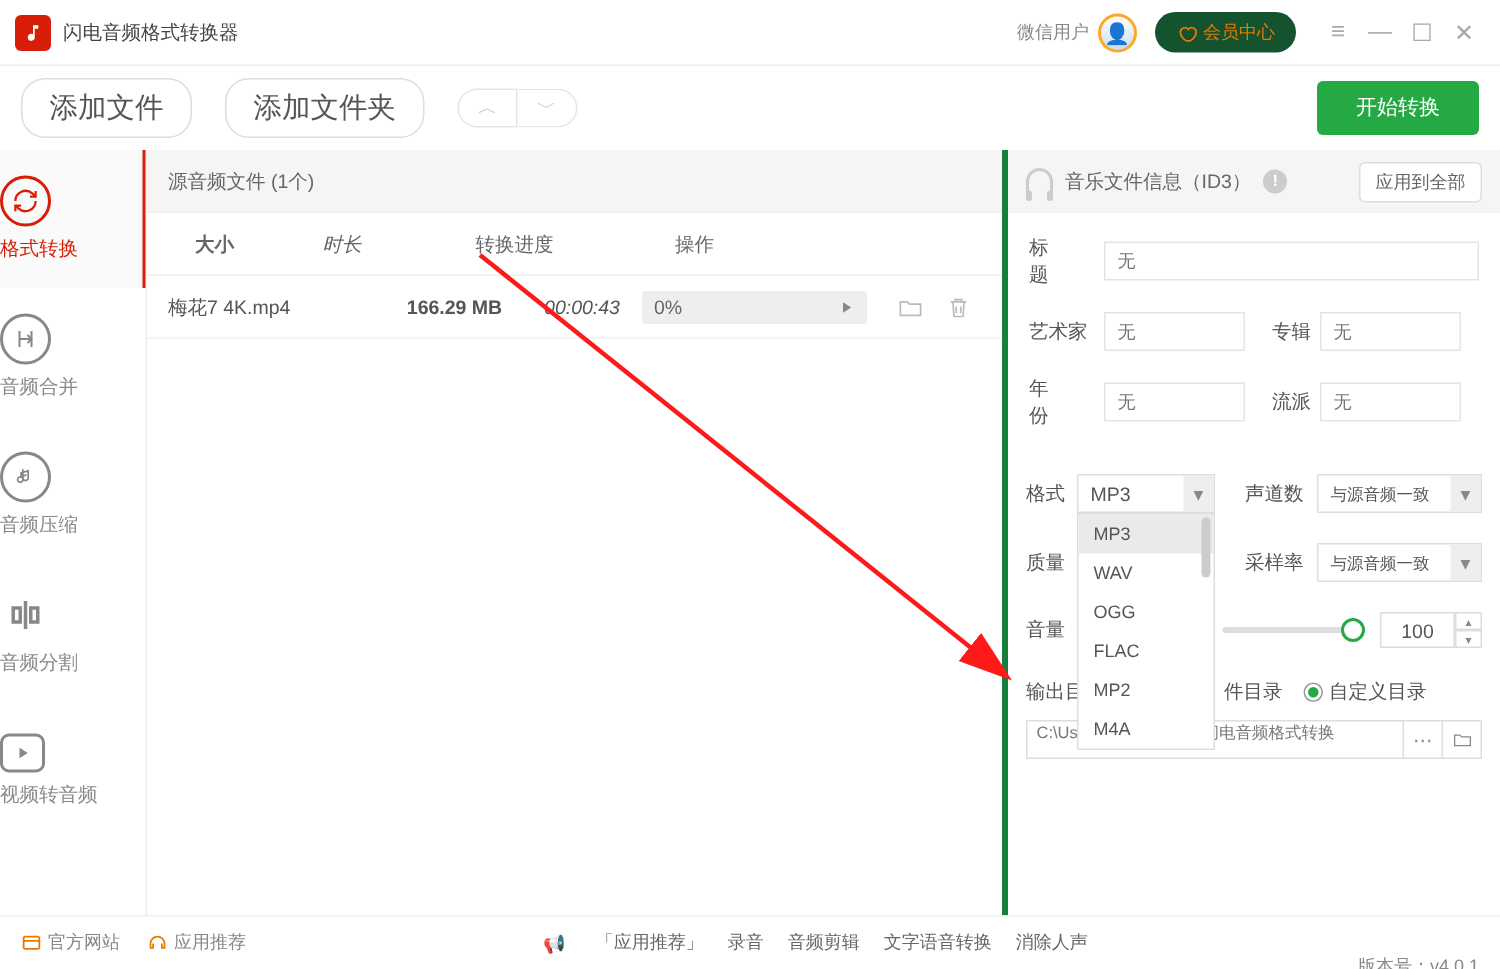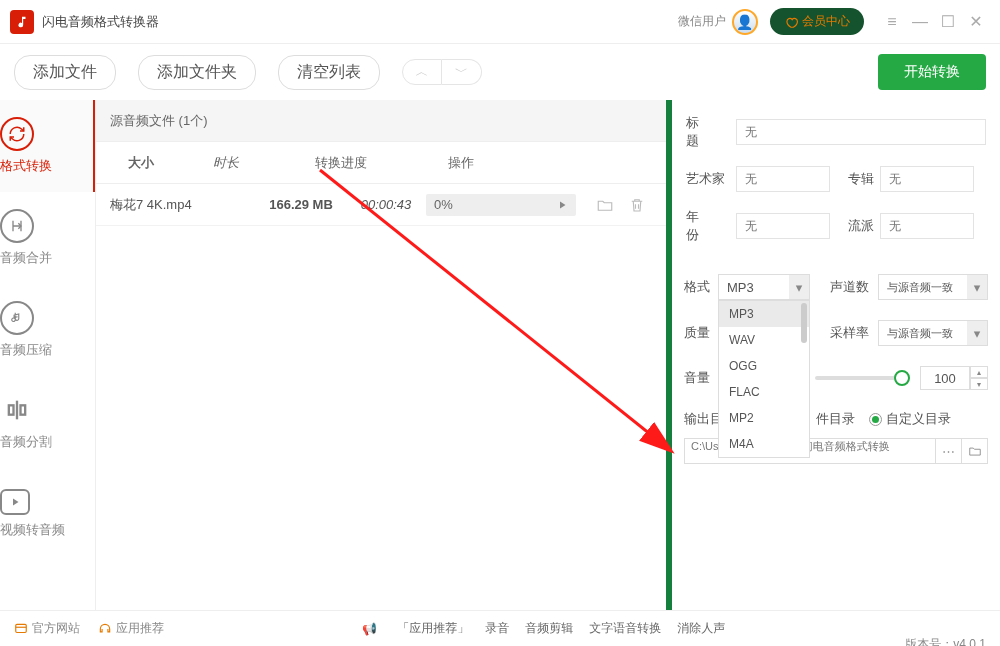--- a/index.html
+++ b/index.html
@@ -13,40 +13,40 @@
 .title-spacer { flex: 1; }
 .wechat { display: flex; align-items: center; color: #888; font-size: 12px; }
 .wechat-avatar { width: 26px; height: 26px; border-radius: 50%; border: 2px solid #ffa726; margin-left: 6px; background: linear-gradient(#fff,#cde); display:flex; align-items:center; justify-content:center; font-size:14px;}
 .member-btn { margin-left: 12px; background: #14532d; color: #e67a00; border-radius: 16px; padding: 5px 14px; font-size: 12px; display: flex; align-items: center; cursor: pointer; }
 .member-btn svg { width: 14px; height: 14px; fill: #e67a00; margin-right: 4px; }
 .win-btns { display: flex; margin-left: 14px; }
 .win-btn { width: 28px; height: 28px; display: flex; align-items: center; justify-content: center; color: #aaa; cursor: pointer; font-size: 16px; }
 
 
 .toolbar { height: 56px; display: flex; align-items: center; padding: 0 14px; }
-.tb-btn { border: 1px solid #ddd; border-radius: 16px; padding: 6px 18px; font-size: 16px; color: #555; margin-right: 22px; cursor: pointer; background: #fff; }
+.tb-btn { border: 1px solid #ddd; border-radius: 16px; padding: 6px 18px; font-size: 19px; color: #555; margin-right: 22px; cursor: pointer; background: #fff; }
 .nav-btns { display: flex; margin-left: 0; }
 .nav-btn { width: 40px; height: 26px; border: 1px solid #e5e5e5; display: flex; align-items: center; justify-content: center; color: #ccc; cursor: pointer; }
 .nav-btn:first-child { border-radius: 14px 0 0 14px; }
 .nav-btn:last-child { border-radius: 0 14px 14px 0; border-left: none; }
 .start-btn { margin-left: auto; background: #25a944; color: #fff; border-radius: 4px; padding: 9px 26px; font-size: 14px; cursor: pointer; border: none; }
 
 
 .main { display: flex; height: calc(100% - 44px - 56px - 36px); }
 
 
 .sidebar { width: 100px; border-right: 1px solid #eee; }
 .side-item { height: 92px; display: flex; flex-direction: column; align-items: flex-start; justify-content: center; cursor: pointer; color: #888; }
 .side-item.active { color: #d81e06; border-right: 2px solid #d81e06; background: #fafafa; }
 .side-icon { width: 34px; height: 34px; border: 2px solid currentColor; border-radius: 50%; display: flex; align-items: center; justify-content: center; margin-bottom: 6px; }
 .side-icon.noborder { border: none; }
 .side-label { font-size: 13px; }
 
 
-.center { width: 580px; border-right: 6px solid #15803d; display: flex; flex-direction: column; }
+.center { width: 580px; border-right: 4px solid #15803d; display: flex; flex-direction: column; }
 .list-header { height: 42px; display: flex; align-items: center; padding: 0 14px; background: #f5f5f5; border-bottom: 1px solid #eee; color: #666; }
 .table-head { display: flex; height: 42px; align-items: center; border-bottom: 1px solid #eee; color: #666; }
 .col-name { width: 160px; text-align: center; }
 .col-size { width: 90px; text-align: center; font-weight: bold; }
 .col-dur { width: 80px; text-align: center; font-style: italic; }
 .col-prog { width: 150px; text-align: center; }
 .col-op { width: 90px; text-align: center; }
 .table-row { display: flex; height: 42px; align-items: center; border-bottom: 1px solid #f2f2f2; color: #555; }
 .table-row .col-name { text-align: left; padding-left: 14px; }
 .prog-bar { display: flex; align-items: center; background: #eee; height: 22px; padding: 0 8px; color: #666; border-radius: 2px; }
@@ -131,21 +131,20 @@
     <div class="win-btn">≡</div>
     <div class="win-btn">—</div>
     <div class="win-btn">☐</div>
     <div class="win-btn">✕</div>
   </div>
 </div>
 
 <div class="toolbar">
   <button class="tb-btn">添加文件</button>
   <button class="tb-btn">添加文件夹</button>
-  <button class="tb-btn">清空列表</button>
   <div class="nav-btns">
     <div class="nav-btn">︿</div>
     <div class="nav-btn">﹀</div>
   </div>
   <button class="start-btn">开始转换</button>
 </div>
 
 <div class="main">
 
   <div class="sidebar">
@@ -222,20 +221,27 @@
             </svg>
         <svg width="18" height="18" viewBox="0 0 24 24" fill="none" stroke="currentColor" stroke-width="1.5">
               <path d="M5 7h14M9 7V5h6v2M7 7l1 13h8l1-13M10 11v6M14 11v6"></path>
             </svg>
       </div>
         </div>
     </div>
   </div>
 
   <div class="rpanel">
+    <div class="rp-header">
+      <div class="headphone"></div>
+      <span>音乐文件信息（ID3）</span>
+      <div class="info-icon">!</div>
+      <div class="sp"></div>
+      <button class="apply-btn">应用到全部</button>
+    </div>
     <div class="form">
       <div class="form-row">
         <div class="form-label">标　题</div>
         <input class="form-input" placeholder="无" style="">
       </div>
       <div class="form-row">
         <div class="form-label nl">艺术家</div>
         <input class="form-input sm" placeholder="无" style="">
         <div class="form-label2">专辑</div>
         <input class="form-input sm" placeholder="无" style="">

